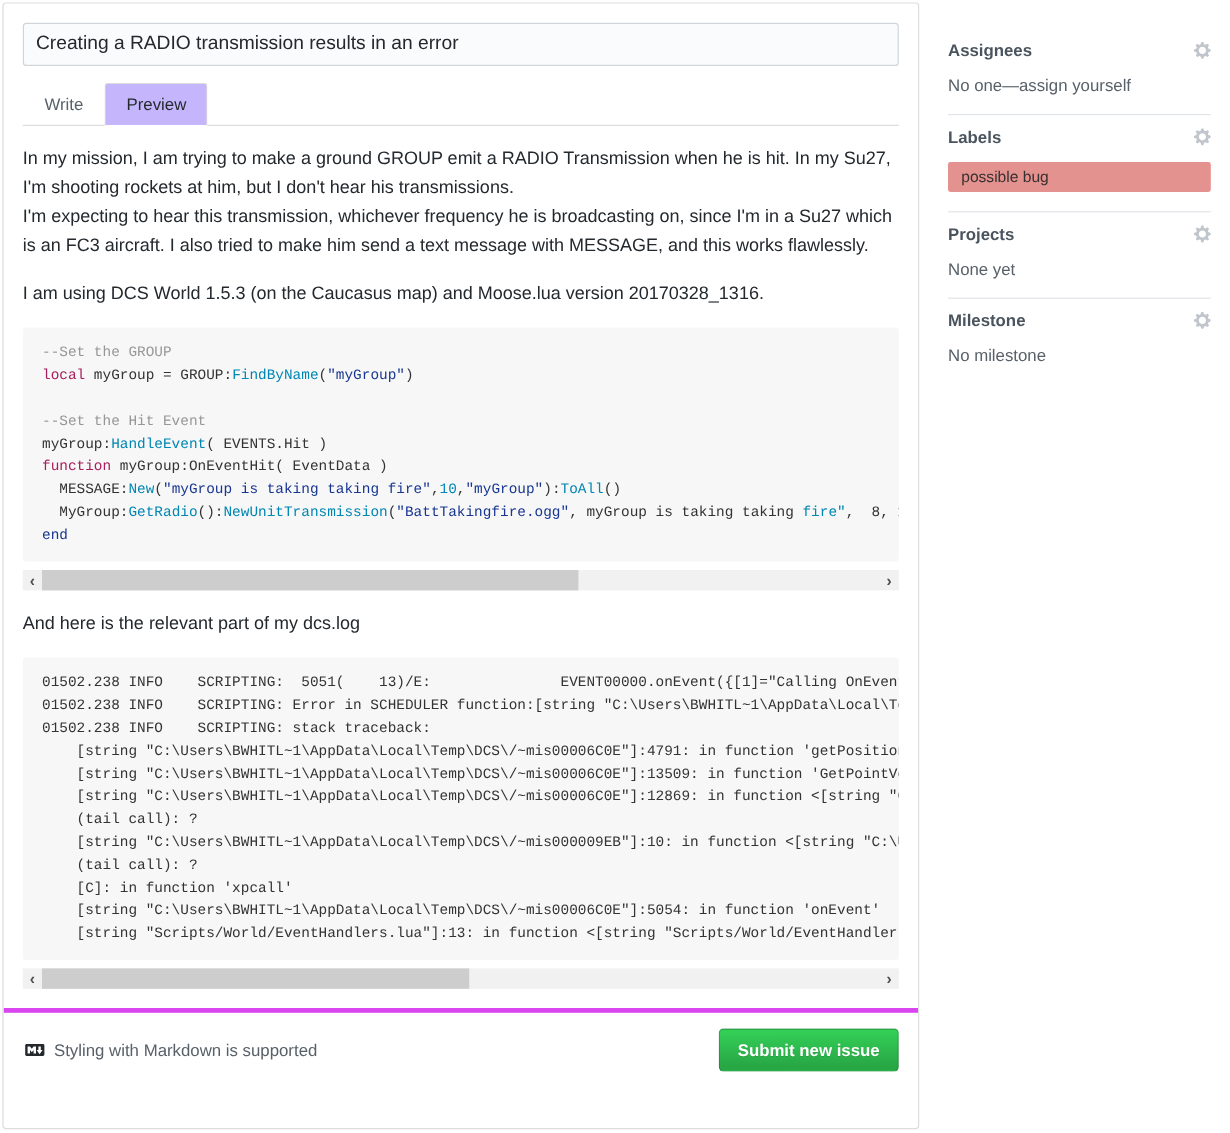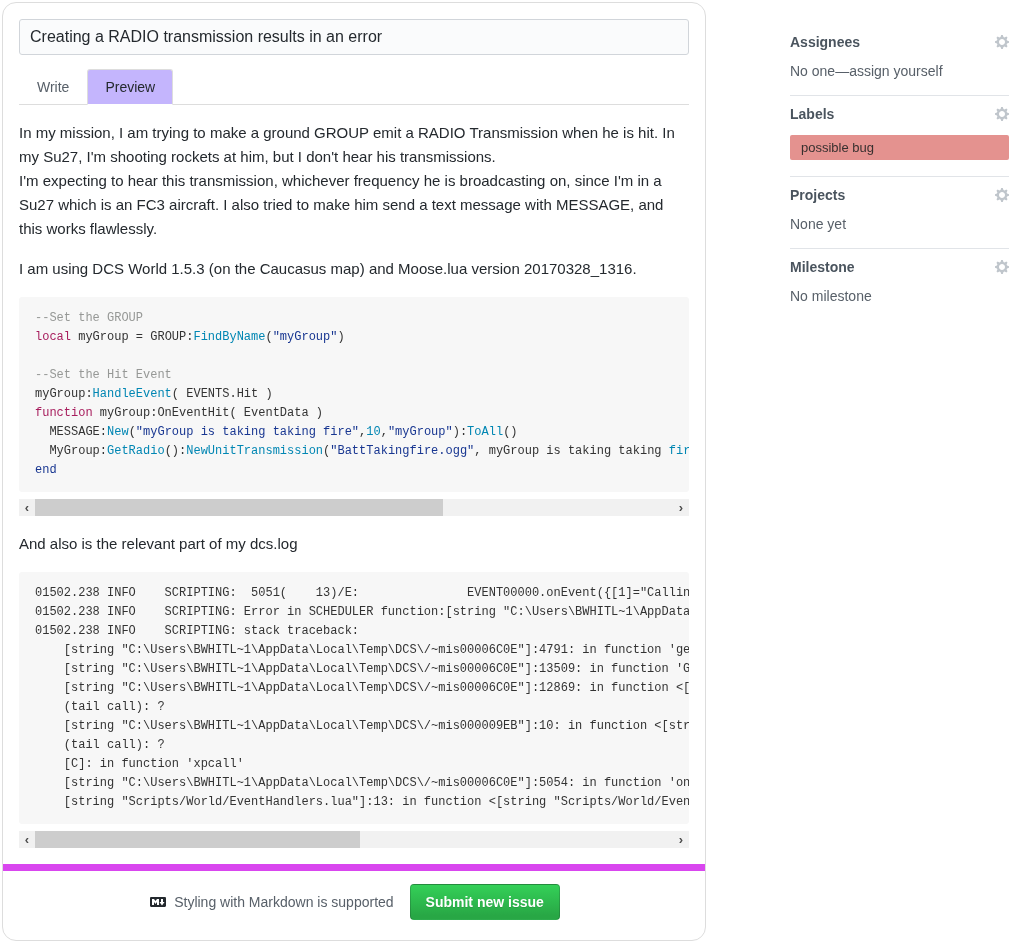--- a/index.html
+++ b/index.html
@@ -3,22 +3,22 @@
 <meta charset="utf-8">
 <style>
   :root{
     --tok-c:#969896; --tok-k:#a71d5d; --tok-f:#0086b3; --tok-s:#183691; --tok-n:#0086b3; --tok-p:#333;
     --accent:#28a745;
   }
   *{box-sizing:border-box; margin:0; padding:0;}
   html,body{width:1025px; height:944px; overflow:hidden; background:#fff;
     font-family:"Liberation Sans", sans-serif; color:#24292e;}
   
-  .card{position:absolute; left:2px; top:2px; width:704px; height:939px;
-    background:#fff; border:1px solid #ddd; border-radius:14px; padding:16px; overflow:hidden;}
+  .card{position:absolute; left:2px; top:2px; width:764px; height:939px;
+    background:#fff; border:1px solid #ddd; border-radius:3px; padding:16px; overflow:hidden;}
   .title-input{display:block; width:100%; height:36px; padding:6px 10px;
     font-family:"Liberation Sans", sans-serif; font-size:16px; color:#24292e;
     background:#fafbfc; border:1px solid #d1d5da; border-radius:3px; outline:none;}
   .tabbar{margin-top:14px; border-bottom:1px solid #ddd; padding-left:0; display:flex;}
   .tab{appearance:none; background:transparent; border:1px solid transparent; cursor:pointer;
     font-family:"Liberation Sans", sans-serif; font-size:14px; color:#586069;
     padding:9px 17px; margin-bottom:-1px; border-radius:3px 3px 0 0;}
   .tab.active{background:#c4b5fd; color:#24292e; border-color:#ddd; border-bottom-color:#fff;}
   .preview-body{padding-top:16px;}
   .preview-body p{font-size:15px; line-height:24px; color:#24292e; margin:0 0 16px;}
@@ -29,22 +29,22 @@
   .tok-c{color:var(--tok-c);} .tok-k{color:var(--tok-k);} .tok-f{color:var(--tok-f);}
   .tok-s{color:var(--tok-s);} .tok-n{color:var(--tok-n);} .tok-p{color:var(--tok-p);}
   
   .hscrollbar{display:flex; align-items:stretch; height:17px; margin-top:7px; margin-bottom:16px;
     background:#f1f1f1;}
   .hscroll-arrow{width:16px; display:flex; align-items:center; justify-content:center;
     font-size:13px; font-weight:bold; color:#4d4d4d; cursor:pointer; user-select:none; line-height:1;}
   .hscroll-track{flex:1; position:relative;}
   .hscroll-thumb{position:absolute; top:0; bottom:0; left:0; background:#cdcdcd; cursor:pointer;}
   
-  .card-footer{margin:14px -16px 0; border-top:7px solid #d946ef; padding:13px 16px 0;
-    display:flex; align-items:center; justify-content:center;gap:16px;}
+  .card-footer{margin:14px -16px 0; border-top:4px solid #d946ef; padding:13px 16px 0;
+    display:flex; align-items:center; justify-content:space-between;gap:16px;}
   .md-note{display:flex; align-items:center; gap:6px; font-size:14px; color:#586069;}
   .submit-btn{appearance:none; cursor:pointer; font-family:"Liberation Sans",sans-serif;
     font-size:14px; font-weight:bold; color:#fff; padding:9px 15px; border-radius:4px;
     background:linear-gradient(-180deg,#34d058,var(--accent) 90%);
     border:1px solid rgba(27,31,35,.2); text-shadow:0 1px 0 rgba(0,0,0,.1);}
   
   .sidebar{position:absolute; left:790px; top:24px; width:219px;}
   .sb-section{padding:10px 0 16px; border-bottom:1px solid #e1e4e8;}
   .sb-section:last-child{border-bottom:none;}
   .sb-head{display:flex; align-items:center; justify-content:space-between;}
@@ -79,21 +79,21 @@
     <pre class="codeblock" id="lua-code"><div class="code-line"><span class="tok-c">--Set the GROUP</span></div><div class="code-line"><span class="tok-k">local</span><span class="tok-p"> myGroup = GROUP:</span><span class="tok-f">FindByName</span><span class="tok-p">(</span><span class="tok-s">"myGroup"</span><span class="tok-p">)</span></div><div class="code-line">&nbsp;</div><div class="code-line"><span class="tok-c">--Set the Hit Event</span></div><div class="code-line"><span class="tok-p">myGroup:</span><span class="tok-f">HandleEvent</span><span class="tok-p">( EVENTS.Hit )</span></div><div class="code-line"><span class="tok-k">function</span><span class="tok-p"> myGroup:OnEventHit( EventData )</span></div><div class="code-line"><span class="tok-p">  MESSAGE:</span><span class="tok-f">New</span><span class="tok-p">(</span><span class="tok-s">"myGroup is taking taking fire"</span><span class="tok-p">,</span><span class="tok-n">10</span><span class="tok-p">,</span><span class="tok-s">"myGroup"</span><span class="tok-p">):</span><span class="tok-f">ToAll</span><span class="tok-p">()</span></div><div class="code-line"><span class="tok-p">  MyGroup:</span><span class="tok-f">GetRadio</span><span class="tok-p">():</span><span class="tok-f">NewUnitTransmission</span><span class="tok-p">(</span><span class="tok-s">"BattTakingfire.ogg"</span><span class="tok-p">, myGroup is taking taking </span><span class="tok-n">fire"</span><span class="tok-p">,  8, 122</span></div><div class="code-line"><span class="tok-s">end</span></div></pre>
 
     <div class="hscrollbar">
       <span class="hscroll-arrow">‹</span>
       <span class="hscroll-track">
         <span class="hscroll-thumb" id="code-thumb" style="width: 64%;"></span>
       </span>
       <span class="hscroll-arrow">›</span>
     </div>
 
-    <p>And also is the relevant part of my dcs.log</p>
+    <p>And here is the relevant part of my dcs.log</p>
 
     <pre class="codeblock" id="log-code">01502.238 INFO    SCRIPTING:  5051(    13)/E:               EVENT00000.onEvent({[1]="Calling OnEventHit
 01502.238 INFO    SCRIPTING: Error in SCHEDULER function:[string "C:\Users\BWHITL~1\AppData\Local\Temp\DCS
 01502.238 INFO    SCRIPTING: stack traceback:
     [string "C:\Users\BWHITL~1\AppData\Local\Temp\DCS\/~mis00006C0E"]:4791: in function 'getPosition'
     [string "C:\Users\BWHITL~1\AppData\Local\Temp\DCS\/~mis00006C0E"]:13509: in function 'GetPointVec3'
     [string "C:\Users\BWHITL~1\AppData\Local\Temp\DCS\/~mis00006C0E"]:12869: in function &lt;[string "C:\Use
     (tail call): ?
     [string "C:\Users\BWHITL~1\AppData\Local\Temp\DCS\/~mis000009EB"]:10: in function &lt;[string "C:\Use
     (tail call): ?

